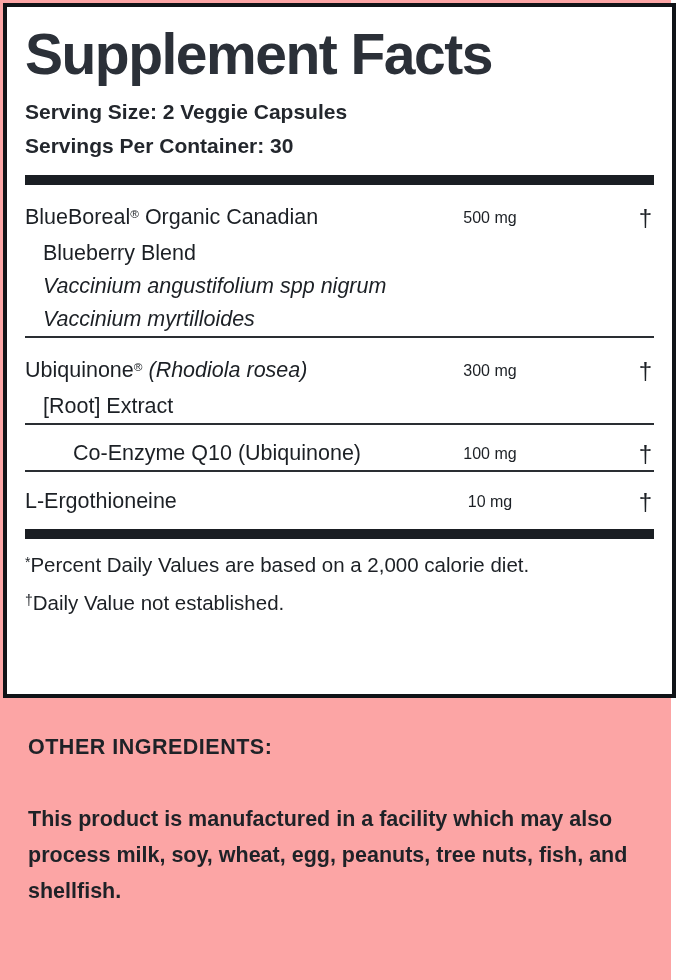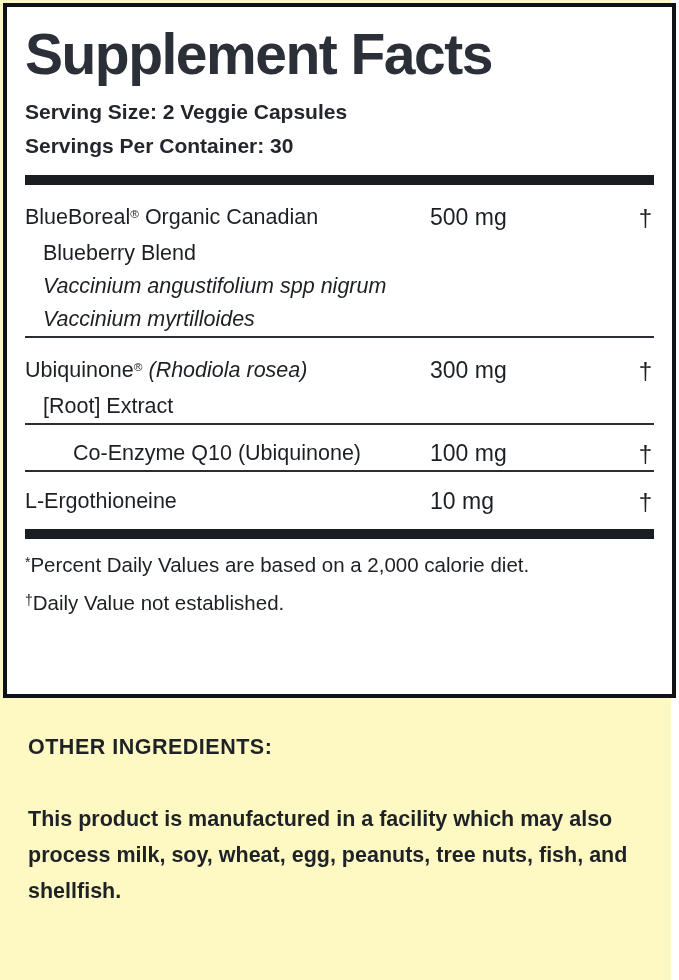--- a/index.html
+++ b/index.html
@@ -6,21 +6,21 @@
     margin: 0;
     padding: 0;
     width: 679px;
     height: 980px;
     overflow: hidden;
     background: #ffffff;
     font-family: "Liberation Sans", sans-serif;
     color: #1c2025;
     -webkit-font-smoothing: antialiased;
   }
-  .page { position: relative; width: 671px; height: 980px; background: #fef9c3; }
+  .page { position: relative; width: 671px; height: 980px; background: #fca5a5; }
 
   
   .panel {
     position: absolute;
     left: 3px; top: 3px;
     width: 673px; height: 695px;
     box-sizing: border-box;
     border: 4px solid #0f1317;
     background: #fff;
     padding: 10px 18px 0 18px;
@@ -53,21 +53,21 @@
     border-bottom: 4px solid #15191d;
     font-size: 21px;
     font-weight: 700;
     color: #1c2025;
   }
   .dv-col { width: 104px; text-align: right; }
 
   .row { }
   .row-main { display: flex; align-items: flex-start; }
   .row-name { flex: 1; font-size: 21.5px; line-height: 33px; }
-  .row-amount { width: 120px; text-align: left; font-size: 23px; line-height: 33px; white-space: nowrap; }
+  .row-amount { width: 120px; text-align: center; font-size: 16px; line-height: 33px; white-space: nowrap; }
   .row-dv { width: 104px; text-align: right; font-size: 24px; line-height: 33px; padding-right: 2px; box-sizing: border-box; font-weight: 400; }
   .row-sub { margin-left: 18px; font-size: 21.5px; line-height: 33px; }
   .italic { font-style: italic; }
   .reg-mark { font-size: 55%; position: relative; top: -0.55em; letter-spacing: 0; }
 
   .row-pad-1 { padding-top: 16px; }
   .row-pad-2 { padding-top: 16px; }
   .row-pad-3 { padding-top: 12px; margin-left: 48px; }
   .row-pad-4 { padding-top: 13px; }
 

